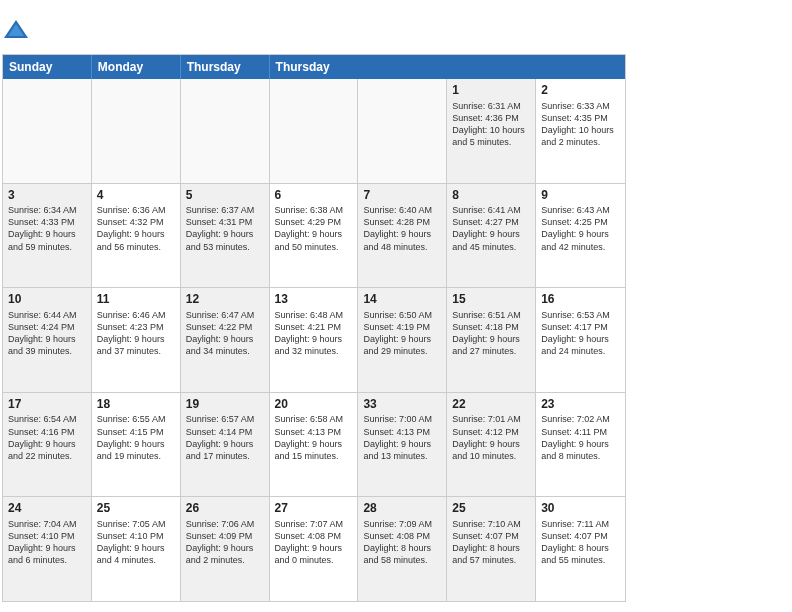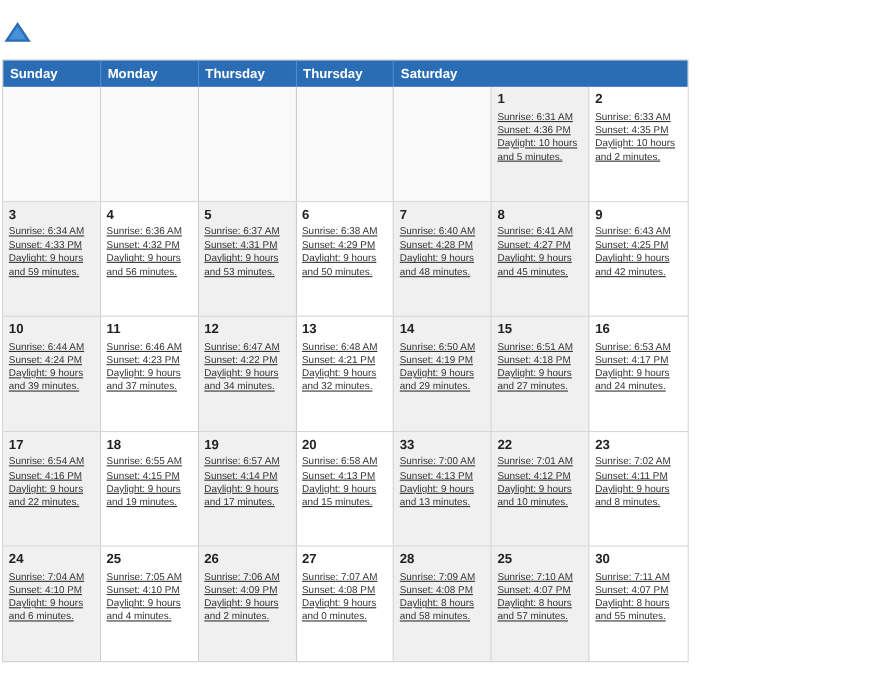--- a/index.html
+++ b/index.html
@@ -107,21 +107,20 @@
       font-size: 12px;
       font-weight: bold;
       color: #222;
       display: block;
       margin-bottom: 1px;
     }
     .day-info {
       font-size: 9px;
       color: #333;
       line-height: 1.35;
-      text-decoration: underline;
     }
   </style>
 </head>
 <body>
 
 <div class="page">
   <div class="header">
     <div class="logo">
       <svg class="logo-icon" viewBox="0 0 28 28">
         <polygon points="14,4 26,22 2,22" fill="#2a6db5"></polygon>
@@ -137,21 +136,20 @@
       <div class="location"></div>
     </div>
   </div>
 
   <div class="calendar">
     <div class="cal-header" id="cal-header">
         <div class="cal-header-cell">Sunday</div>
         <div class="cal-header-cell">Monday</div>
         <div class="cal-header-cell">Thursday</div>
         <div class="cal-header-cell">Thursday</div>
-        <div class="cal-header-cell">Saturday</div>
       </div>
     <div class="cal-body" id="cal-body">
         <div class="cal-row">
           <div class="cal-cell empty"></div>
           <div class="cal-cell empty"></div>
           <div class="cal-cell empty"></div>
           <div class="cal-cell empty"></div>
           <div class="cal-cell empty"></div>
           <div class="cal-cell shaded">
             <span class="day-num">1</span>

